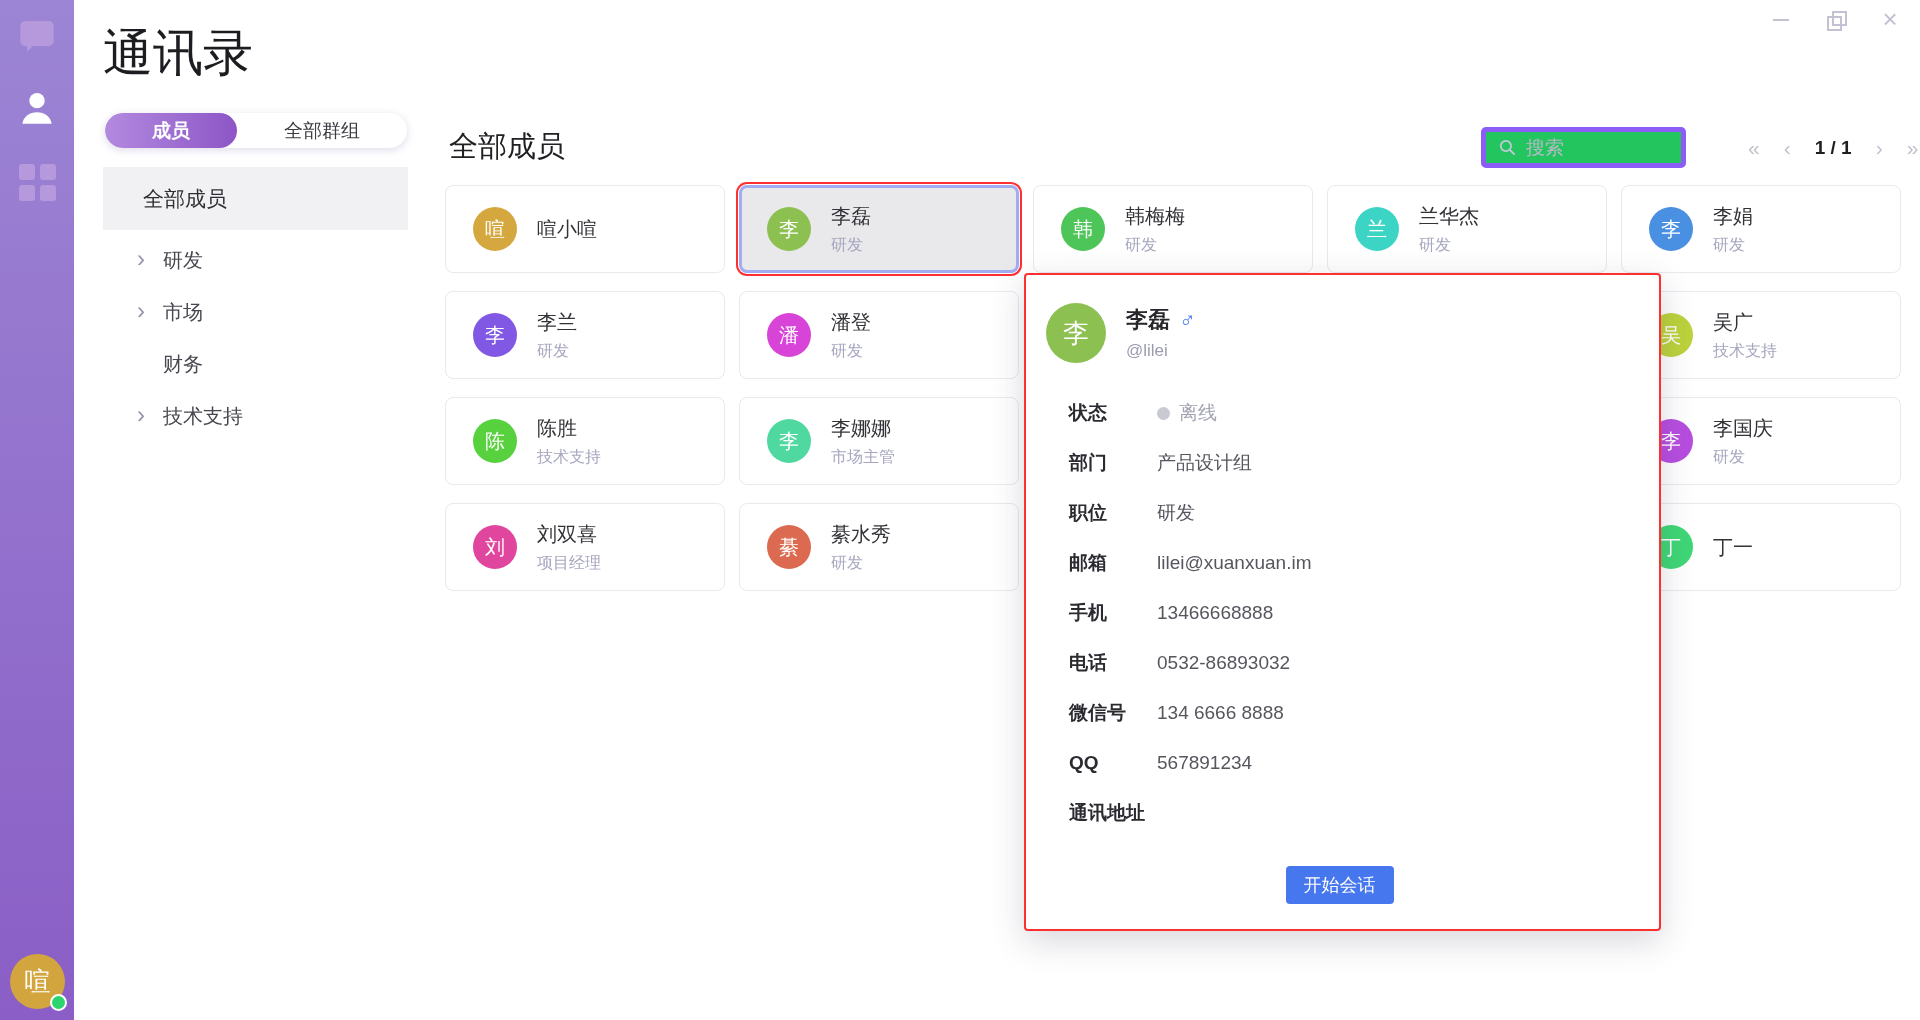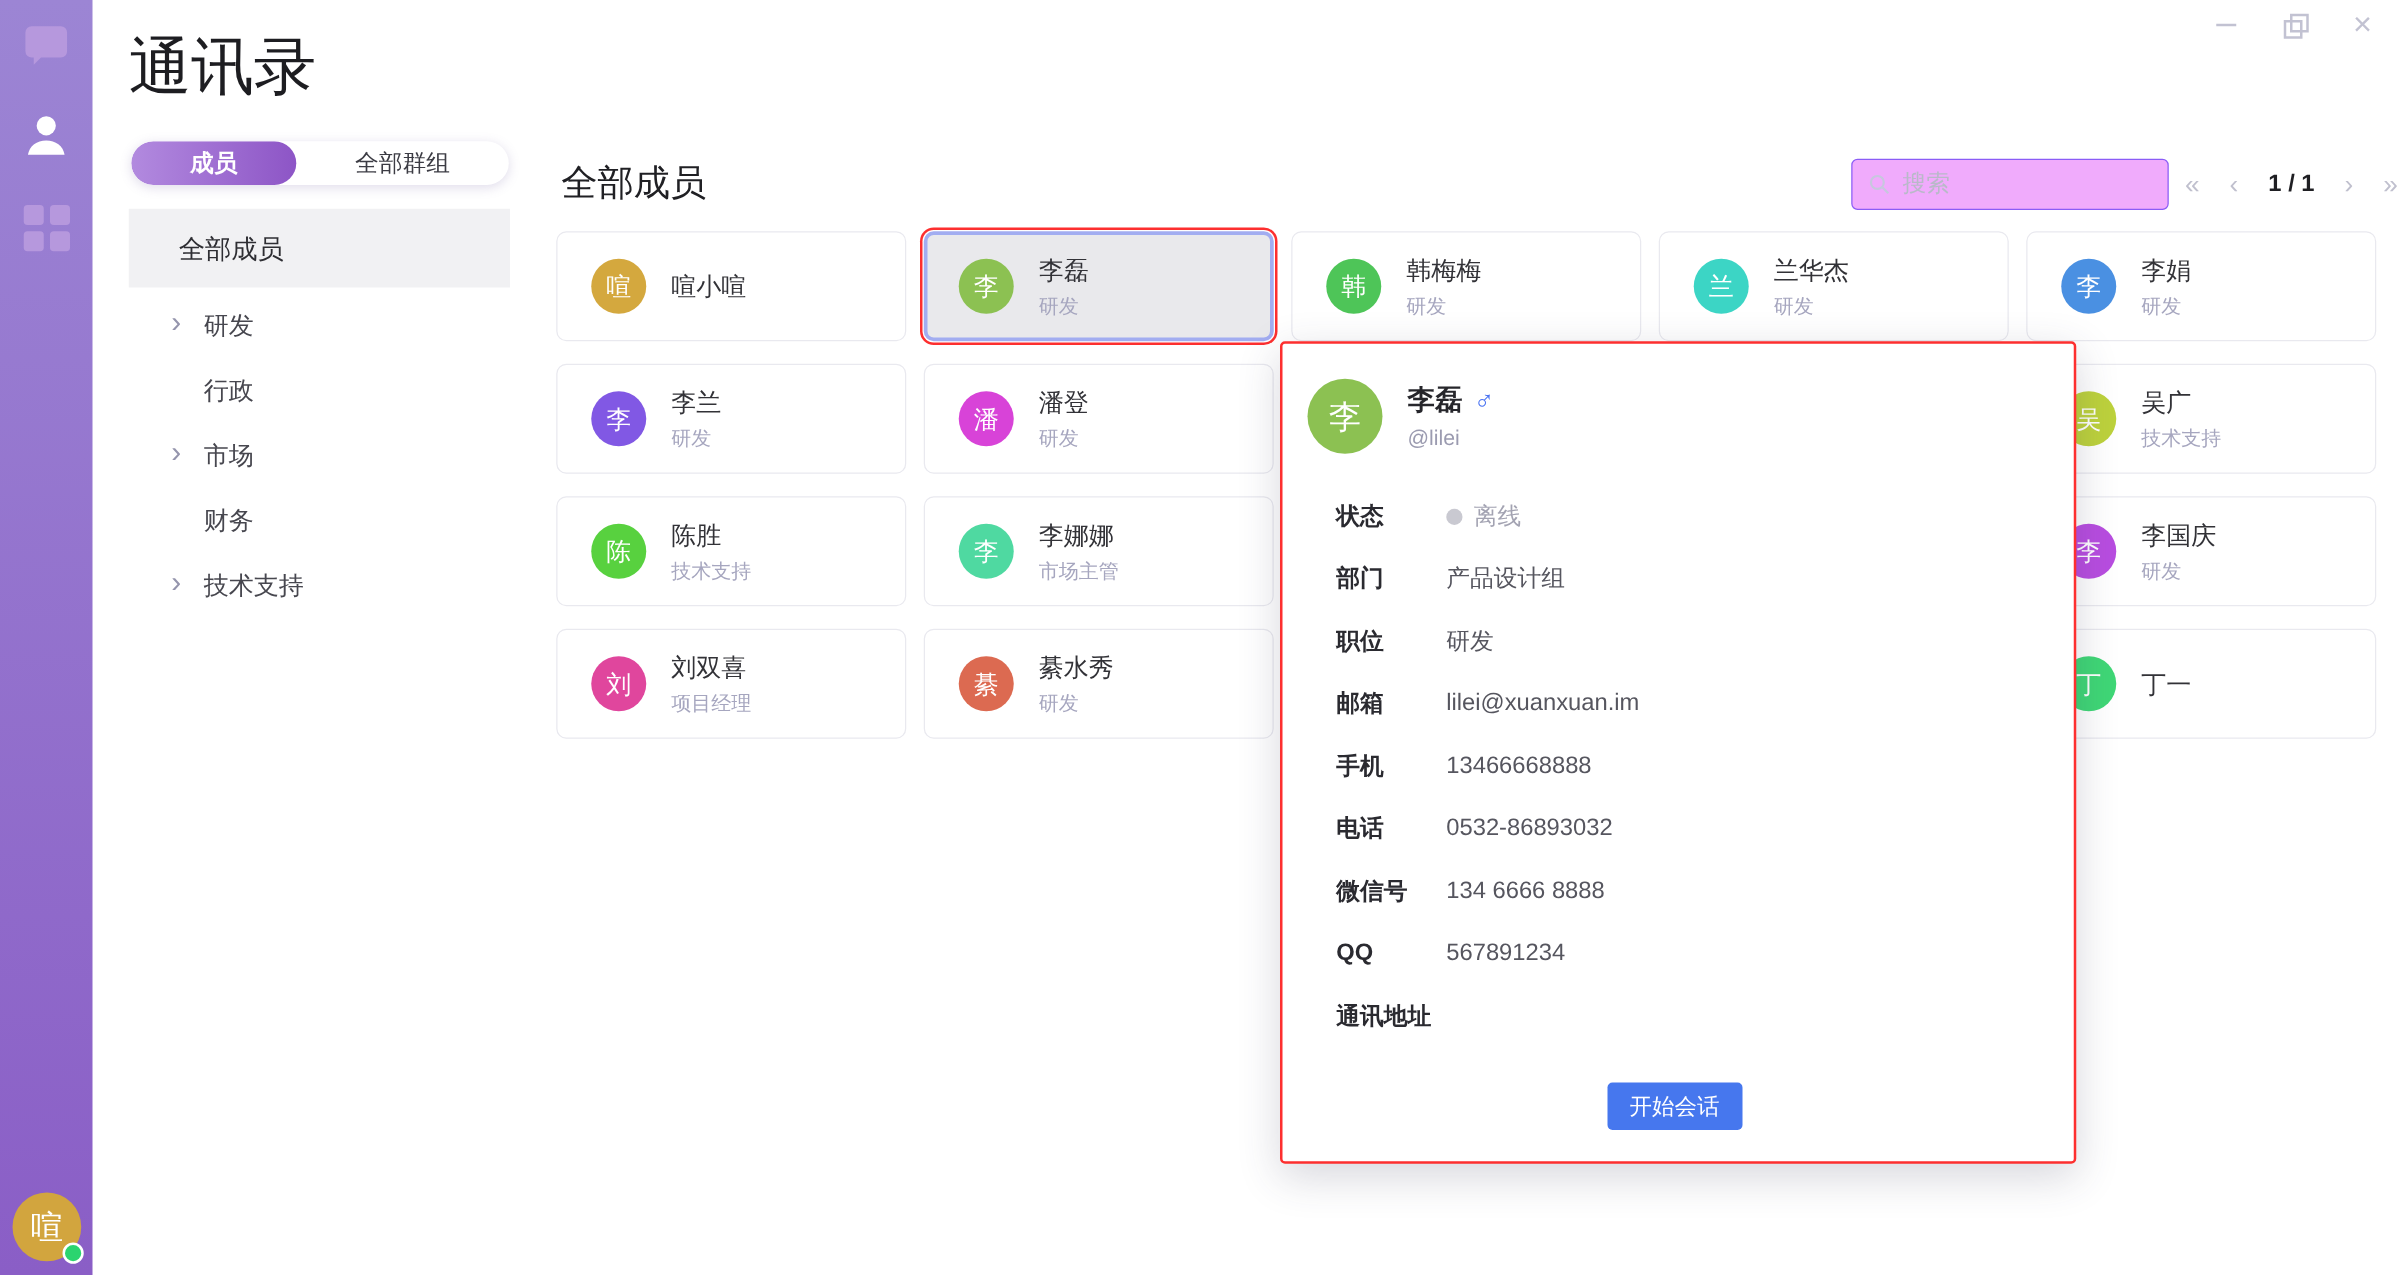--- a/index.html
+++ b/index.html
@@ -42,22 +42,22 @@
   .nav{ position:absolute; left:103px; top:167px; width:305px;}
   .nav-all{ height:63px; background:#f1f1f3; display:flex; align-items:center;
     padding-left:40px; font-size:21px; color:#2e2e33; cursor:pointer; margin-bottom:4px;}
   .nav-item{ height:52px; position:relative; display:flex; align-items:center;
     padding-left:60px; font-size:20px; color:#47474f; cursor:pointer;}
   .nav-item .chev{ position:absolute; left:34px; top:50%; transform:translateY(-54%);
     font-size:24px; color:#9595ad;}
 
   
   .content-title{ position:absolute; left:449px; top:127px; font-size:29px; color:#202024;}
-  .search{ position:absolute; left:1481px; top:127px; width:254px; height:41px;
-    border:1px solid #8b5cf6; border-radius:5px; background:#f0abfc; display:flex; align-items:center; padding:0 12px;}
+  .search{ position:absolute; left:1481px; top:127px; width:205px; height:41px;
+    border:5px solid #8b5cf6; border-radius:5px; background:#22c55e; display:flex; align-items:center; padding:0 12px;}
   .search svg{ width:19px; height:19px; margin-right:9px; flex:none;}
   .search input{ border:none; outline:none; width:100%; font-size:19px; color:#333;
     font-family:inherit; background:transparent;}
   .search input::placeholder{ color:#b9b9c9;}
   .pager{ position:absolute; left:1748px; top:127px; height:41px; display:flex;
     align-items:center; gap:24px; font-size:21px; color:#c0c0ce;}
   .pager .pg{ cursor:pointer; line-height:1;}
   .pager .pg-label{ font-size:19px; font-weight:bold; color:#1f1f23;}
 
   
@@ -139,24 +139,20 @@
 <div class="nav">
   <div class="nav-all">
     <span>全部成员</span>
   </div>
   <div id="nav-list">
   <div class="nav-item">
     <span class="chev">›</span>
     <span>研发</span>
   </div>
 
-  <div class="nav-item">
-    <span class="chev"></span>
-    <span>行政</span>
-  </div>
 
   <div class="nav-item">
     <span class="chev">›</span>
     <span>市场</span>
   </div>
 
   <div class="nav-item">
     <span class="chev"></span>
     <span>财务</span>
   </div>

